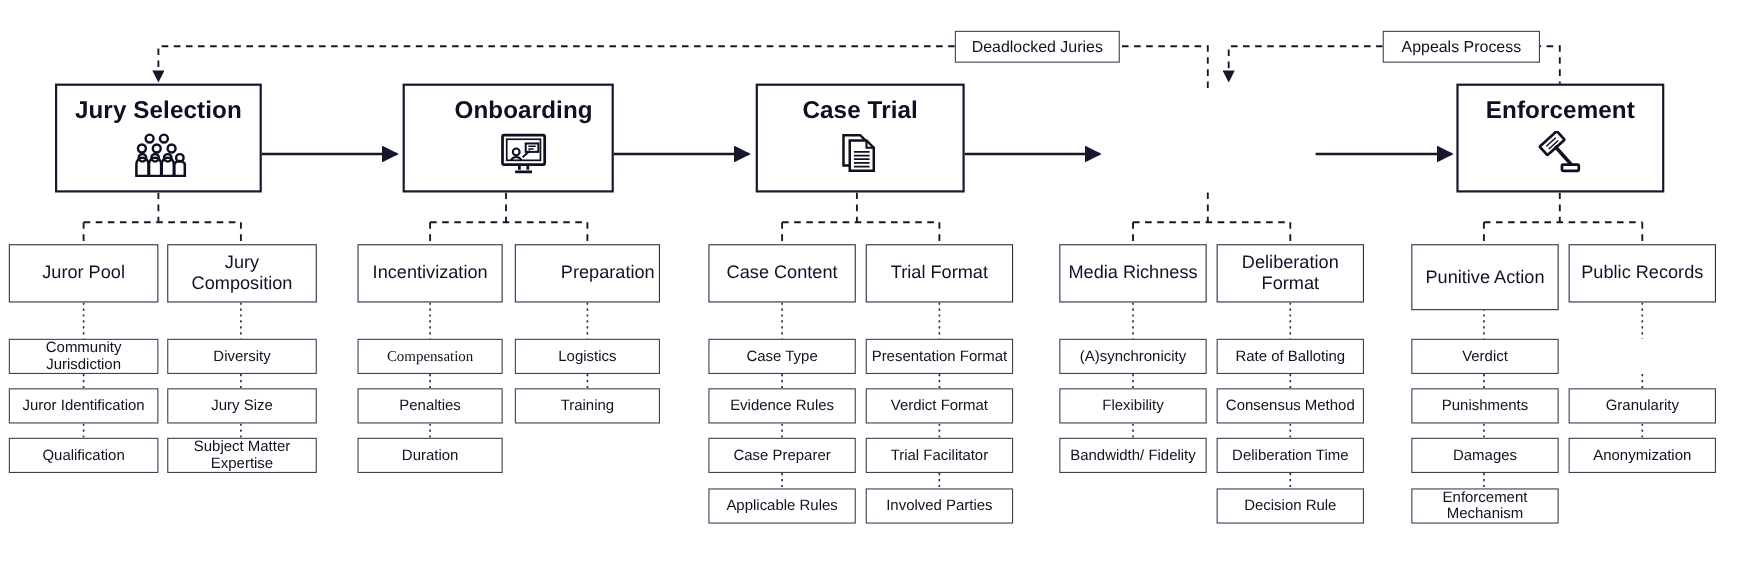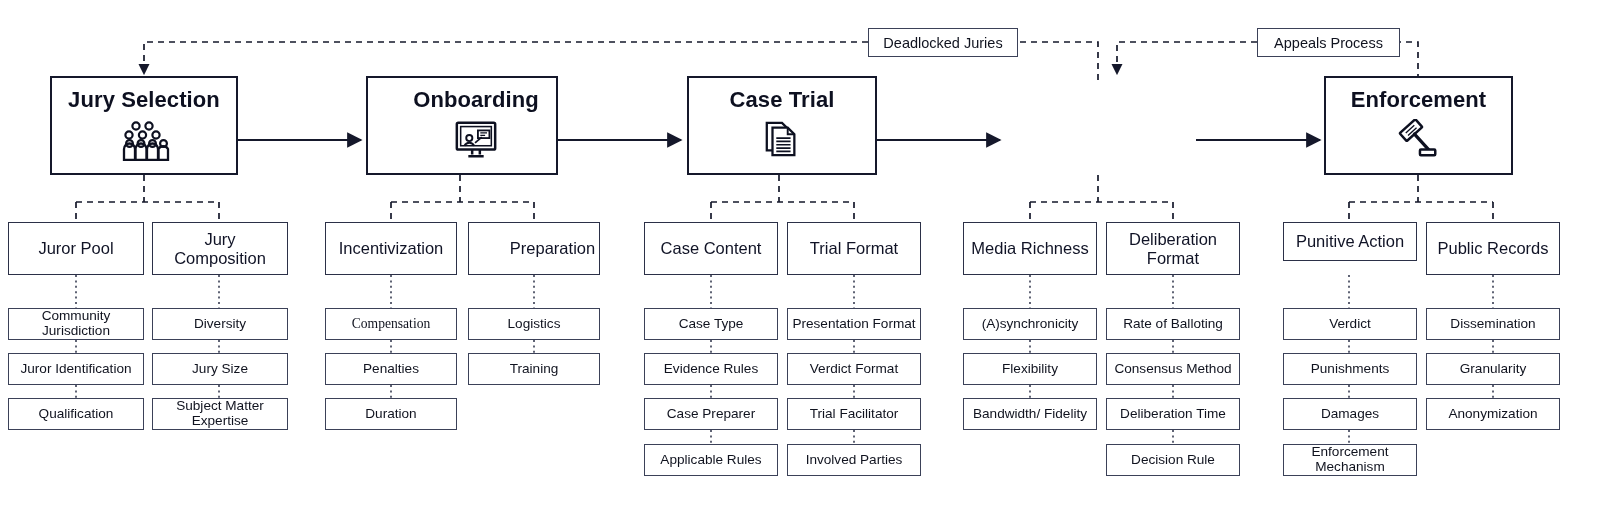--- a/index.html
+++ b/index.html
@@ -346,43 +346,40 @@
         <g transform="rotate(-42 23 20)">
           <rect x="12" y="2" width="22" height="11" rx="1" stroke-width="2.6" fill="#fff"></rect>
           <path d="M23 13 v22" stroke-width="3.4" stroke-linecap="round"></path>
           <path d="M17 6 h12 M17 9.5 h12" stroke-width="1.4"></path>
         </g>
         <rect x="24" y="31" width="16" height="6" rx="1" stroke-width="2.6" fill="#fff"></rect>
       </svg>
     </div>
   </div>
 
-  <div class="cat" style="left:1283px;top:222px;width:134px;height:39px;">
+  <div class="cat" style="left:1283px;top:222px;width:134px;height:60px;">
     <span>Punitive Action</span>
   </div>
   <div class="cat" style="left:1426px;top:222px;width:134px;height:53px;">
     <span>Public Records</span>
   </div>
 
   <div class="leaf" style="left:1283px;top:308px;width:134px;height:32px;">
     <span>Verdict</span>
   </div>
   <div class="leaf" style="left:1283px;top:353px;width:134px;height:32px;">
     <span>Punishments</span>
   </div>
   <div class="leaf" style="left:1283px;top:398px;width:134px;height:32px;">
     <span>Damages</span>
   </div>
   <div class="leaf" style="left:1283px;top:444px;width:134px;height:32px;">
     <span>Enforcement Mechanism</span>
   </div>
 
-  <div class="leaf" style="left:1426px;top:308px;width:134px;height:32px;">
-    <span>Dissemination</span>
-  </div>
   <div class="leaf" style="left:1426px;top:353px;width:134px;height:32px;">
     <span>Granularity</span>
   </div>
   <div class="leaf" style="left:1426px;top:398px;width:134px;height:32px;">
     <span>Anonymization</span>
   </div>
 
 </div>
 
 </body></html>

